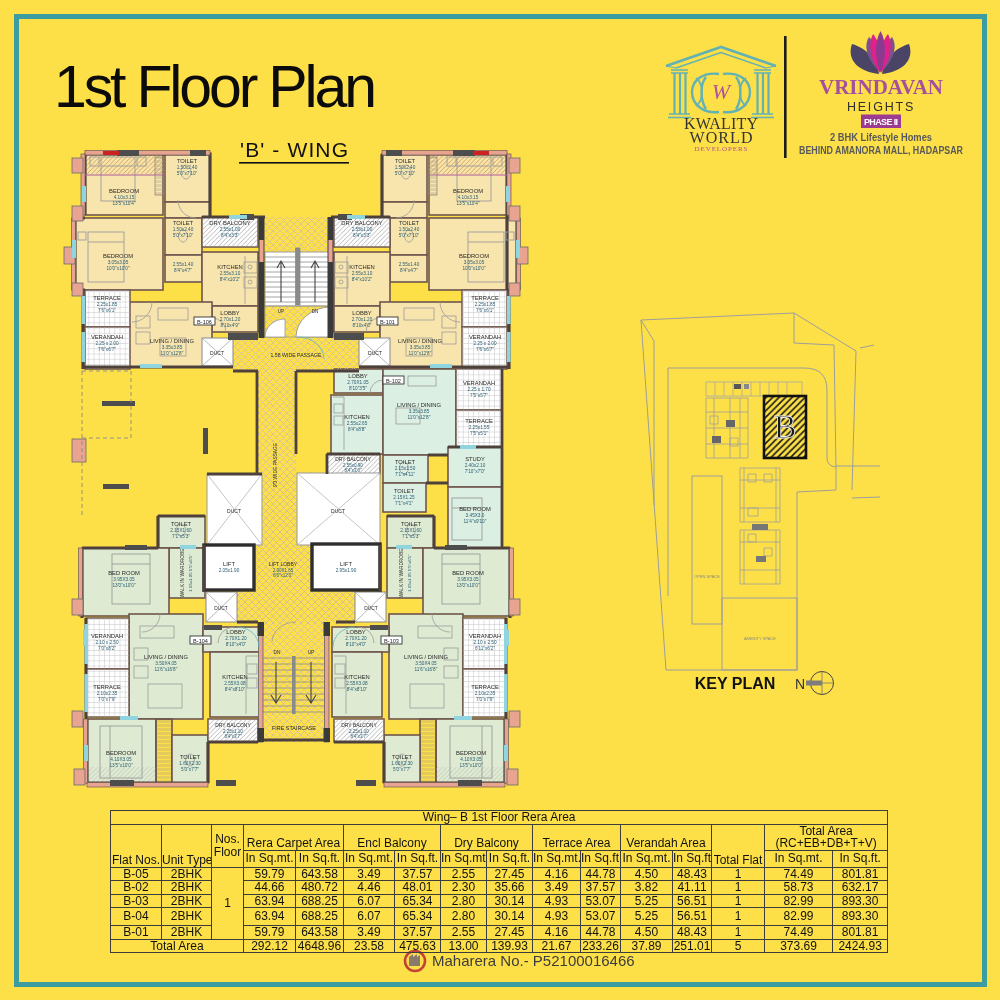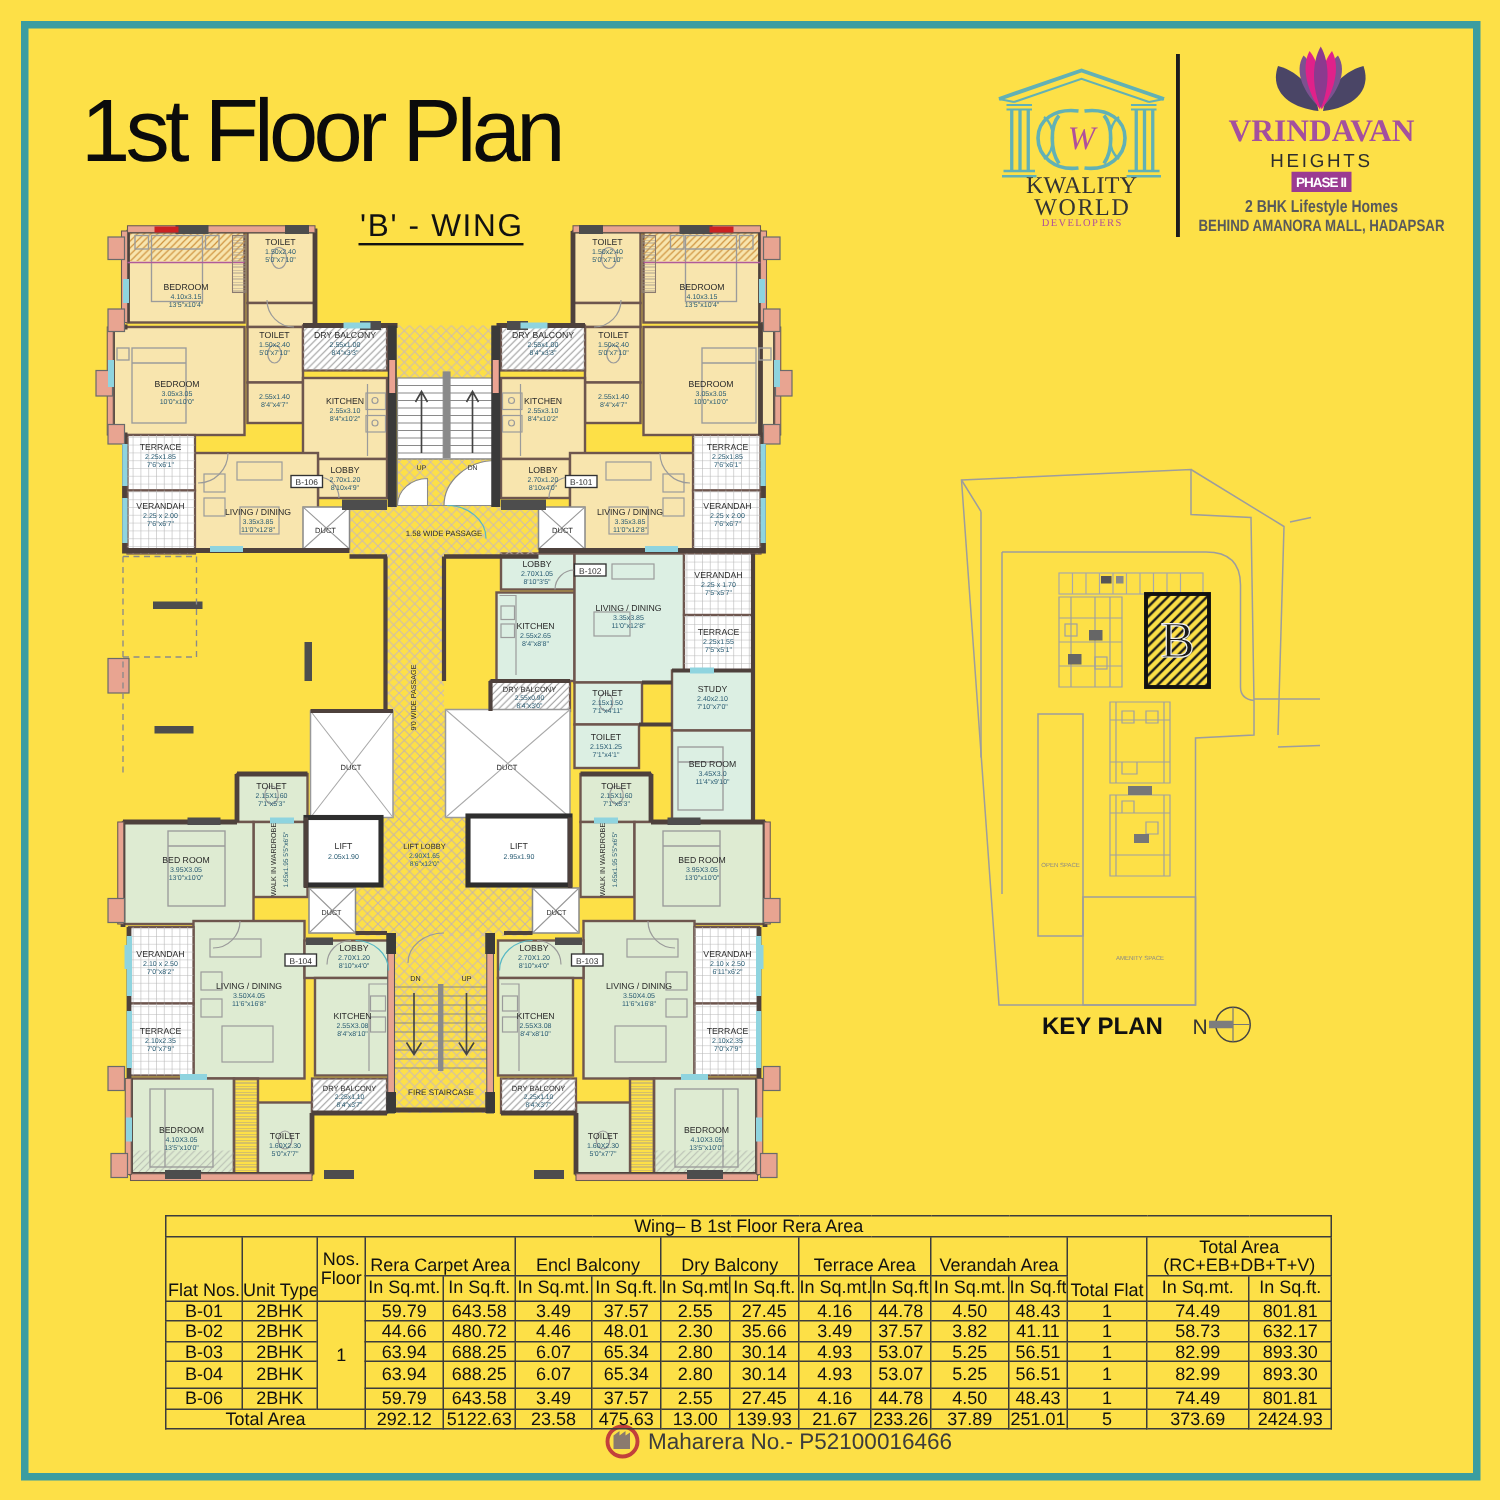--- a/index.html
+++ b/index.html
@@ -848,21 +848,21 @@
           <td>In Sq.mt.</td>
           <td>In Sq.ft.</td>
     <td>In Sq.mt.</td>
           <td>In Sq.ft.</td>
           <td>In Sq.mt.</td>
           <td>In Sq.ft.</td>
           <td>In Sq.mt.</td>
           <td>In Sq.ft.</td>
   </tr>
   <tr style="height:13px">
-          <td>B-01</td>
+          <td>B-05</td>
           <td>2BHK</td>
           <td rowspan="5">1</td>
           <td>59.79</td>
           <td>643.58</td>
           <td>3.49</td>
           <td>37.57</td>
           <td>2.55</td>
           <td>27.45</td>
           <td>4.16</td>
           <td>44.78</td>
@@ -917,40 +917,40 @@
           <td>30.14</td>
           <td>4.93</td>
           <td>53.07</td>
           <td>5.25</td>
           <td>56.51</td>
           <td>1</td>
           <td>82.99</td>
           <td>893.30</td>
         </tr>
   <tr style="height:13px">
-          <td>B-06</td>
+          <td>B-01</td>
           <td>2BHK</td>
           <td>59.79</td>
           <td>643.58</td>
           <td>3.49</td>
           <td>37.57</td>
           <td>2.55</td>
           <td>27.45</td>
           <td>4.16</td>
           <td>44.78</td>
           <td>4.50</td>
           <td>48.43</td>
           <td>1</td>
           <td>74.49</td>
           <td>801.81</td>
         </tr>
   <tr style="height:13px">
           <td colspan="3">Total Area</td>
           <td>292.12</td>
-          <td>5122.63</td>
+          <td>4648.96</td>
           <td>23.58</td>
           <td>475.63</td>
           <td>13.00</td>
           <td>139.93</td>
           <td>21.67</td>
           <td>233.26</td>
           <td>37.89</td>
           <td>251.01</td>
           <td>5</td>
           <td>373.69</td>

